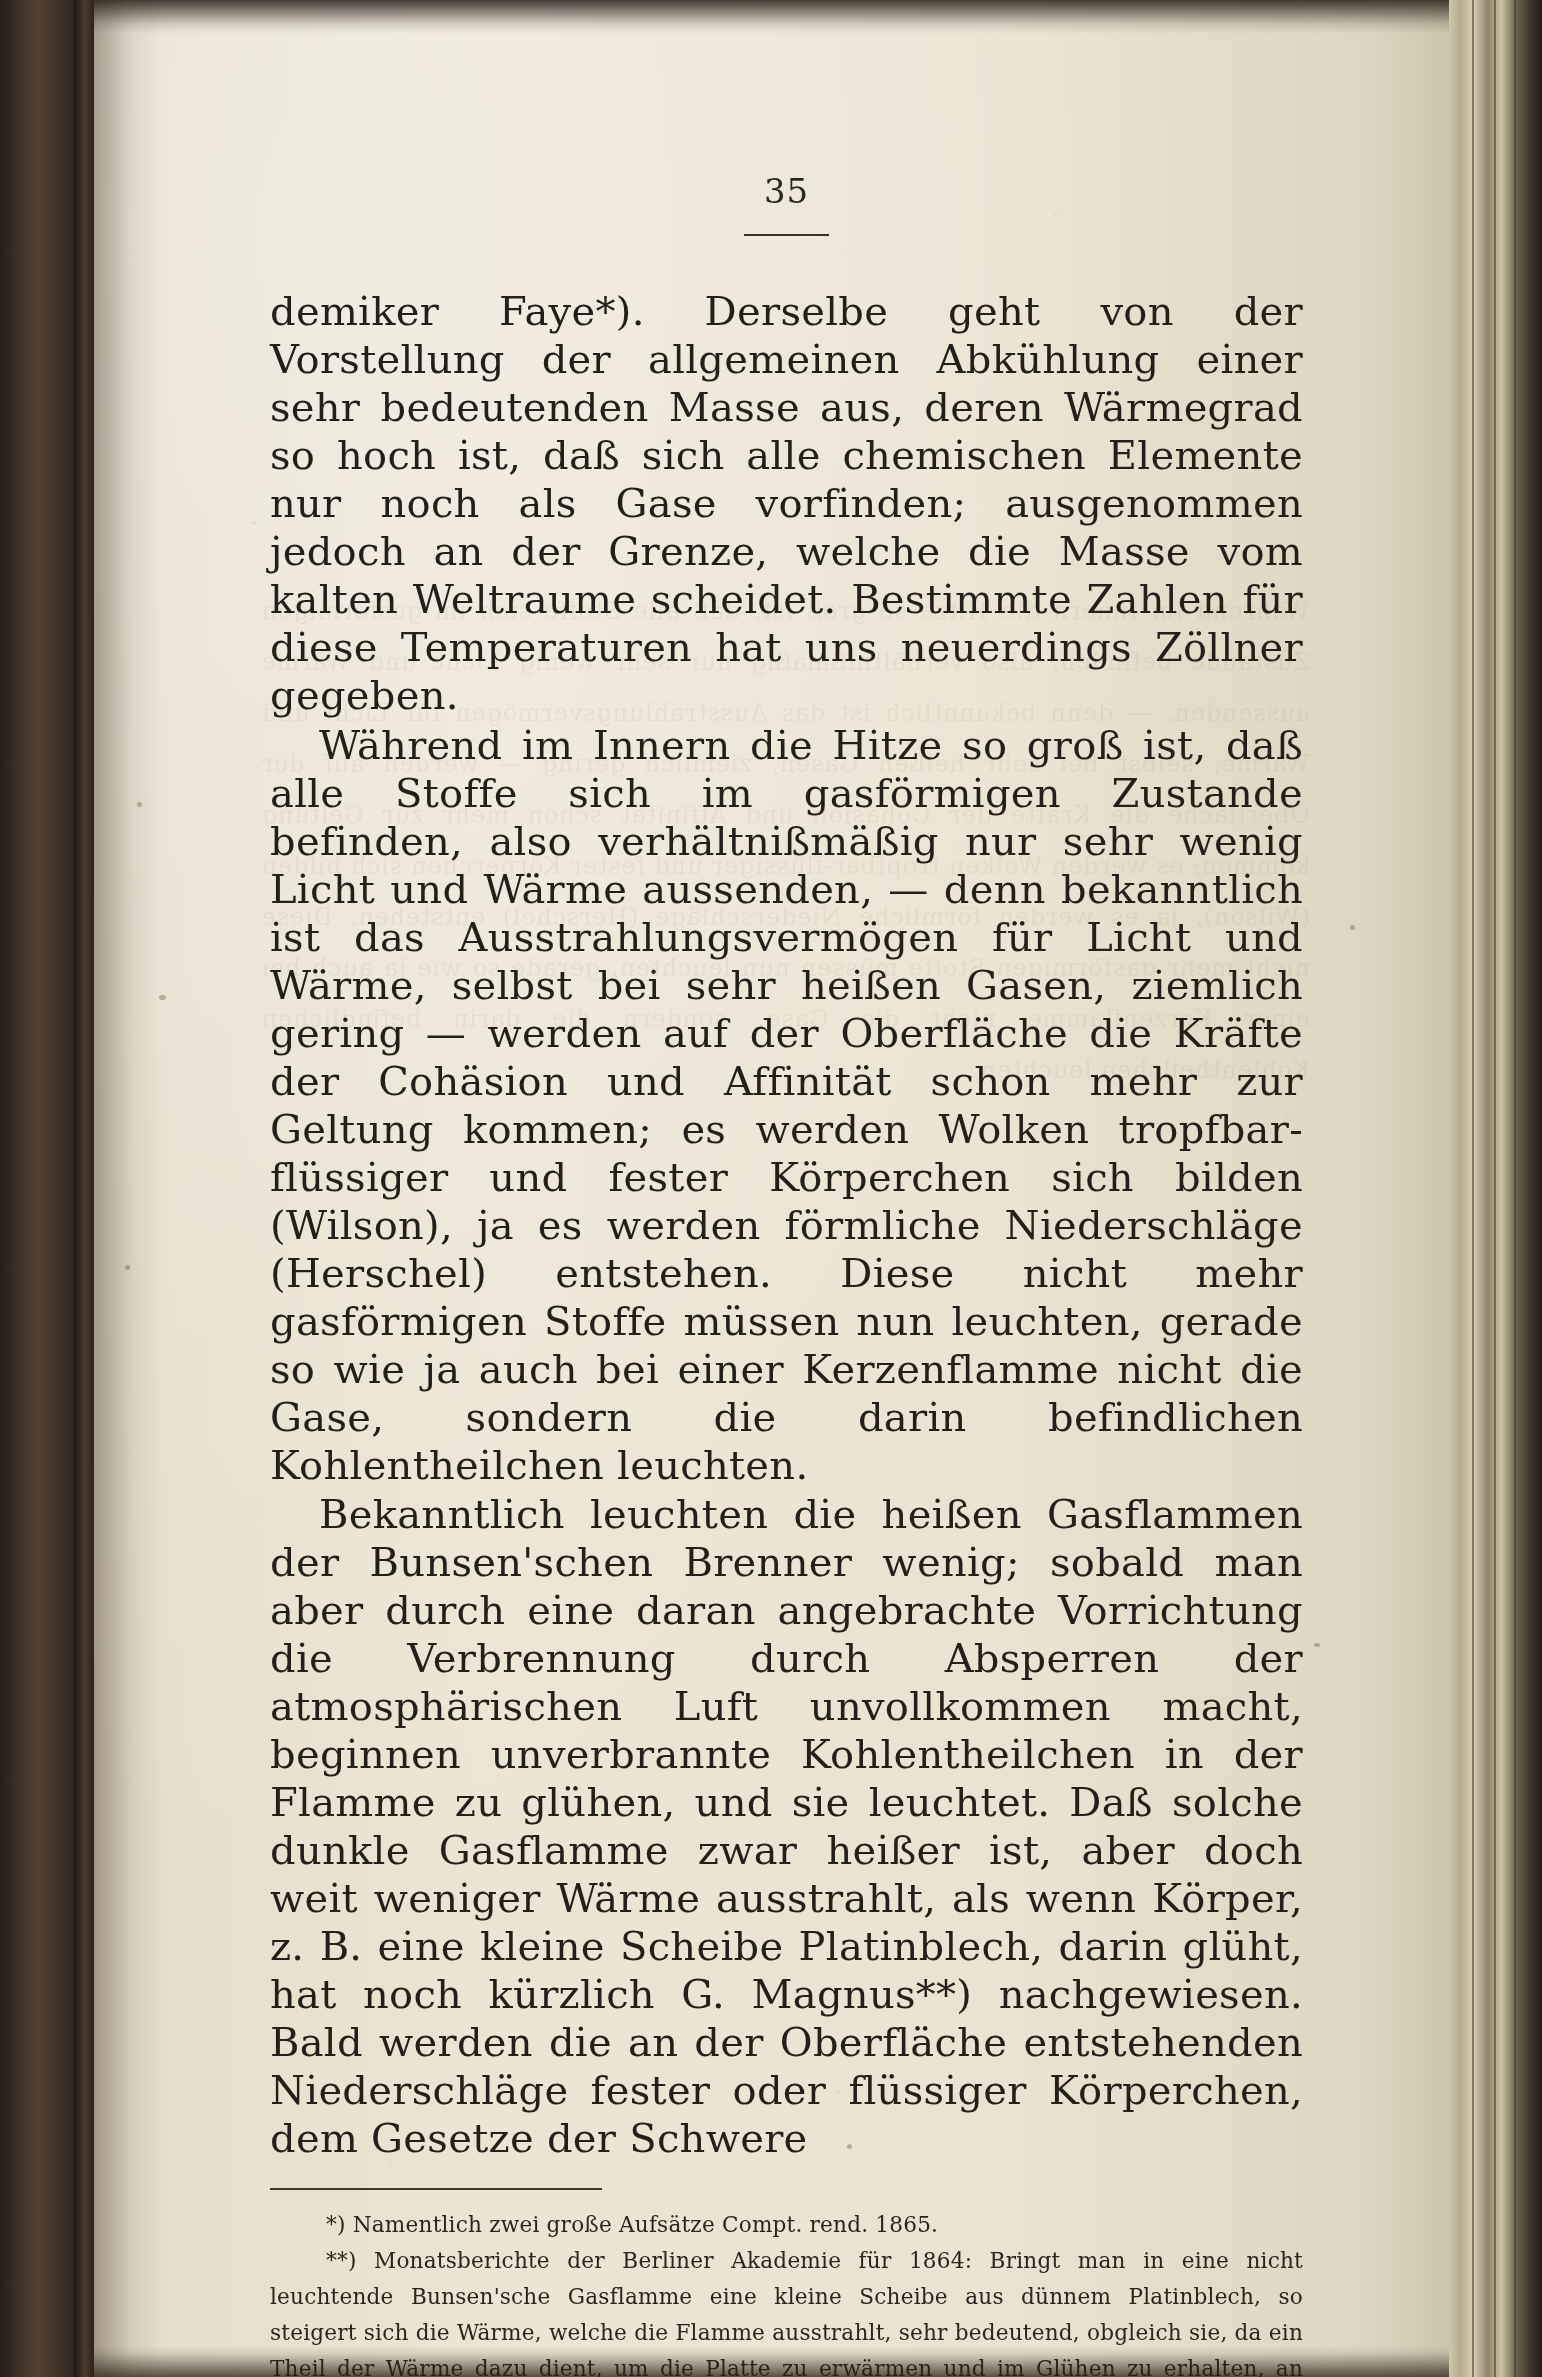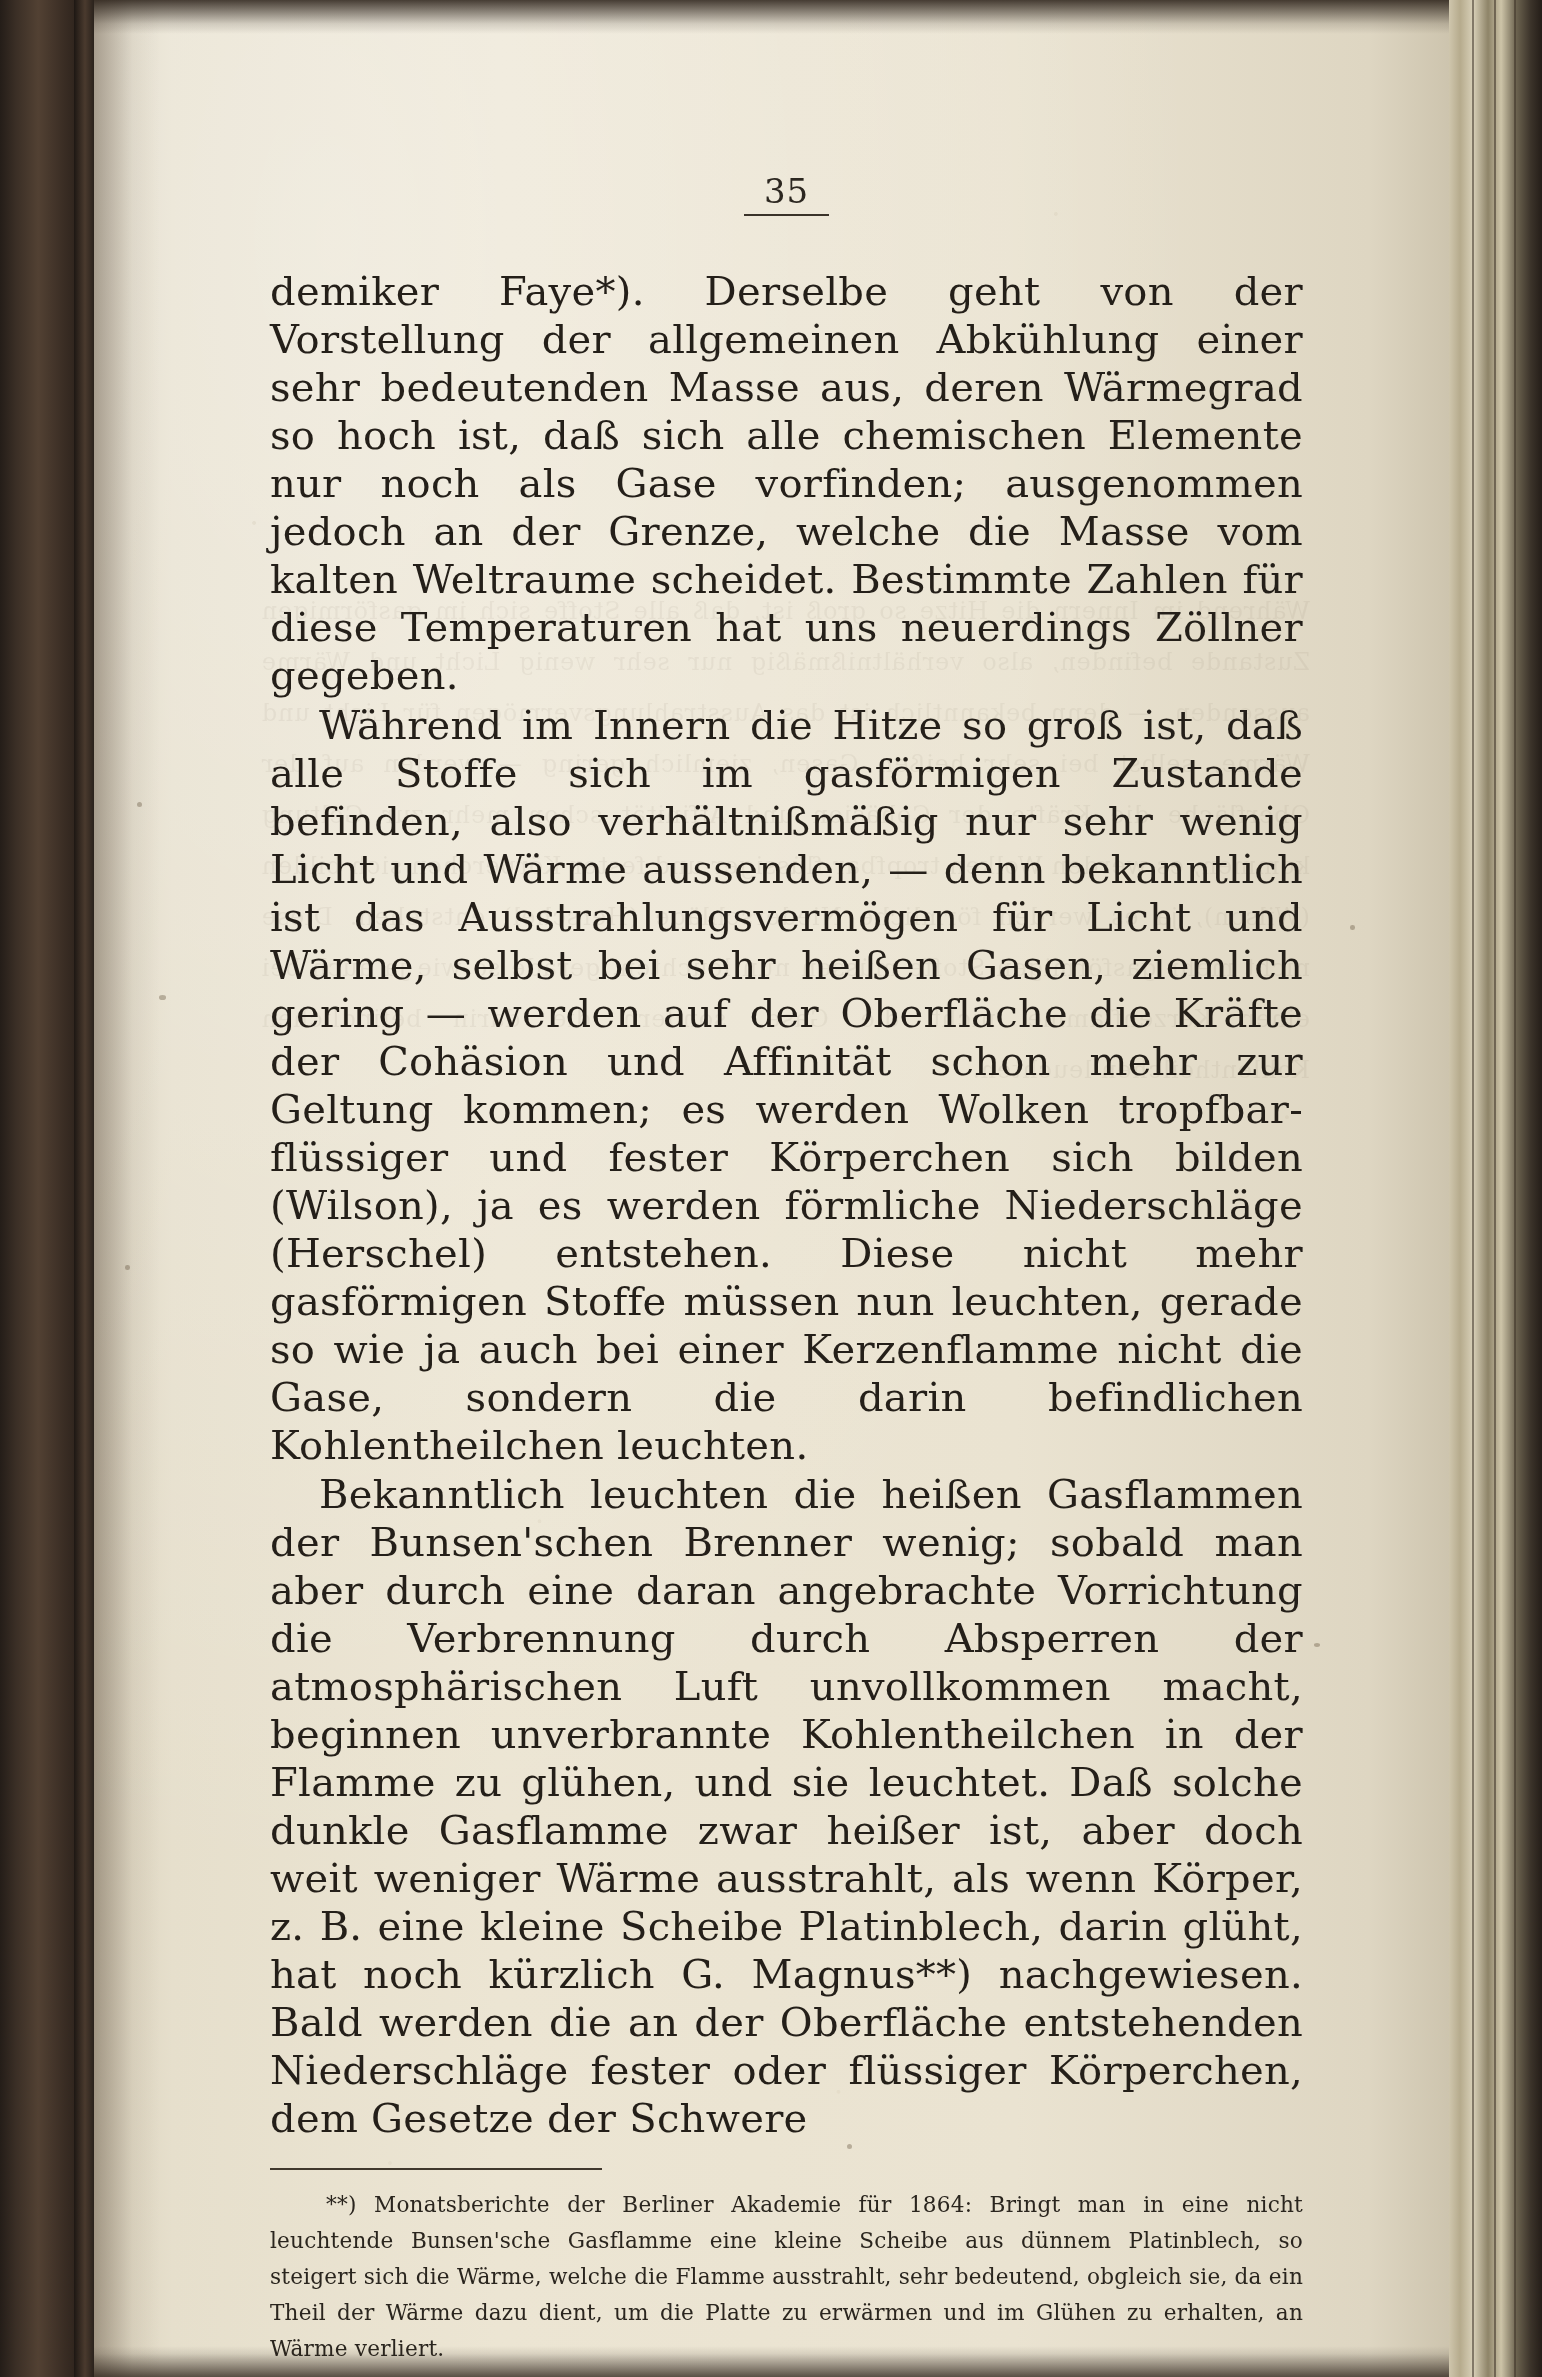--- a/index.html
+++ b/index.html
@@ -123,21 +123,21 @@
   .folio-wrap {
     text-align: center;
     margin-bottom: 51px;
   }
   .folio {
     display: inline-block;
     font-family: "DejaVu Serif", serif;
     font-size: 34px;
     color: #2c2720;
     letter-spacing: 0.8px;
-    padding-bottom: 3px;
+    padding-bottom: 23px;
     border-bottom: 2.3px solid #3a332a;
     min-width: 85px;
   }
 
   .body {
     font-family: "DejaVu Serif", serif;
     font-size: 40px;
     line-height: 48px;
     color: #241f19;
     text-align: justify;
@@ -214,20 +214,24 @@
       <div class="body fraktur">
         <p class="">demiker Faye*).  Derselbe geht von der Vorstellung der allgemeinen Abkühlung einer sehr bedeutenden Masse aus, deren Wärmegrad so hoch ist, daß sich alle chemischen Elemente nur noch als Gase vorfinden; ausgenommen jedoch an der Grenze, welche die Masse vom kalten Weltraume scheidet.  Bestimmte Zahlen für diese Temperaturen hat uns neuerdings Zöllner gegeben.</p>
         <p class="indent">Während im Innern die Hitze so groß ist, daß alle Stoffe sich im gasförmigen Zustande befinden, also verhältnißmäßig nur sehr wenig Licht und Wärme aussenden, — denn bekanntlich ist das Ausstrahlungsvermögen für Licht und Wärme, selbst bei sehr heißen Gasen, ziemlich gering — werden auf der Oberfläche die Kräfte der Cohäsion und Affinität schon mehr zur Geltung kommen; es werden Wolken tropfbar-flüssiger und fester Körperchen sich bilden (Wilson), ja es werden förmliche Niederschläge (Herschel) entstehen.  Diese nicht mehr gasförmigen Stoffe müssen nun leuchten, gerade so wie ja auch bei einer Kerzenflamme nicht die Gase, sondern die darin befindlichen Kohlentheilchen leuchten.</p>
         <p class="indent">Bekanntlich leuchten die heißen Gasflammen der Bunsen'schen Brenner wenig; sobald man aber durch eine daran angebrachte Vorrichtung die Verbrennung durch Absperren der atmosphärischen Luft unvollkommen macht, beginnen unverbrannte Kohlentheilchen in der Flamme zu glühen, und sie leuchtet.  Daß solche dunkle Gasflamme zwar heißer ist, aber doch weit weniger Wärme ausstrahlt, als wenn Körper, z. B. eine kleine Scheibe Platinblech, darin glüht, hat noch kürzlich G. Magnus**) nachgewiesen.  Bald werden die an der Oberfläche entstehenden Niederschläge fester oder flüssiger Körperchen, dem Gesetze der Schwere</p>
       </div>
 
       <div class="rule"></div>
 
       <div class="notes fraktur">
         <p class="first">
+          <span>*)</span>
+          <span>Namentlich zwei große Aufsätze Compt. rend. 1865.</span>
+        </p>
+        <p class="first">
           <span>**)</span>
           <span>Monatsberichte der Berliner Akademie für 1864: Bringt man in eine nicht leuchtende Bunsen'sche Gasflamme eine kleine Scheibe aus dünnem Platinblech, so steigert sich die Wärme, welche die Flamme ausstrahlt, sehr bedeutend, obgleich sie, da ein Theil der Wärme dazu dient, um die Platte zu erwärmen und im Glühen zu erhalten, an Wärme verliert.</span>
         </p>
       </div>
 
       <div class="signature">3*</div>
     </div>
 
     <div class="speck" style="left:46px;  top:802px; width:5.4px;  height:5.4px;"></div>
     <div class="speck" style="left:68px;  top:995px; width:7px;  height:4.6px;"></div>

